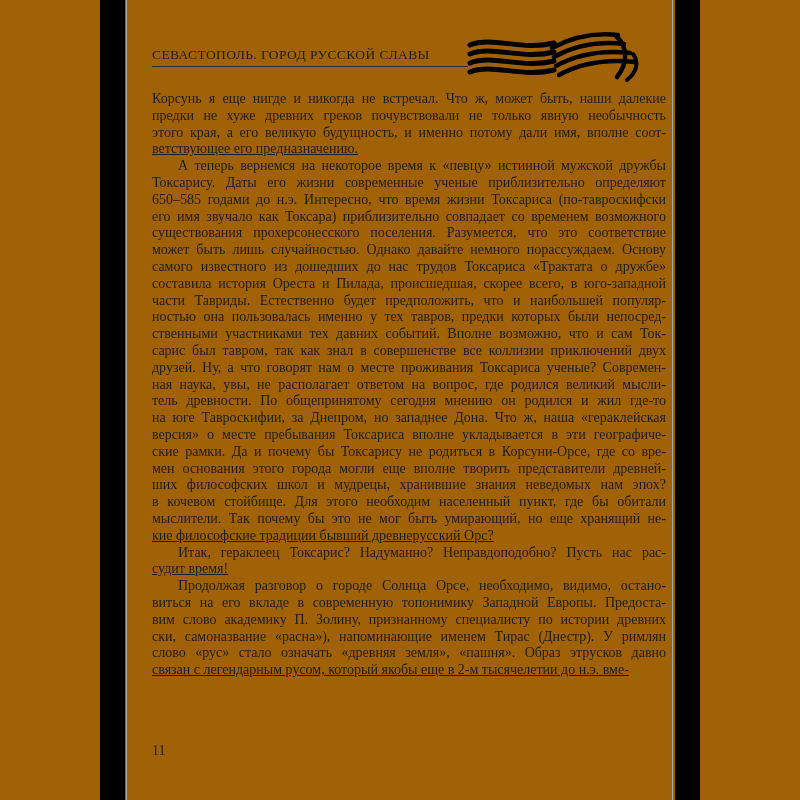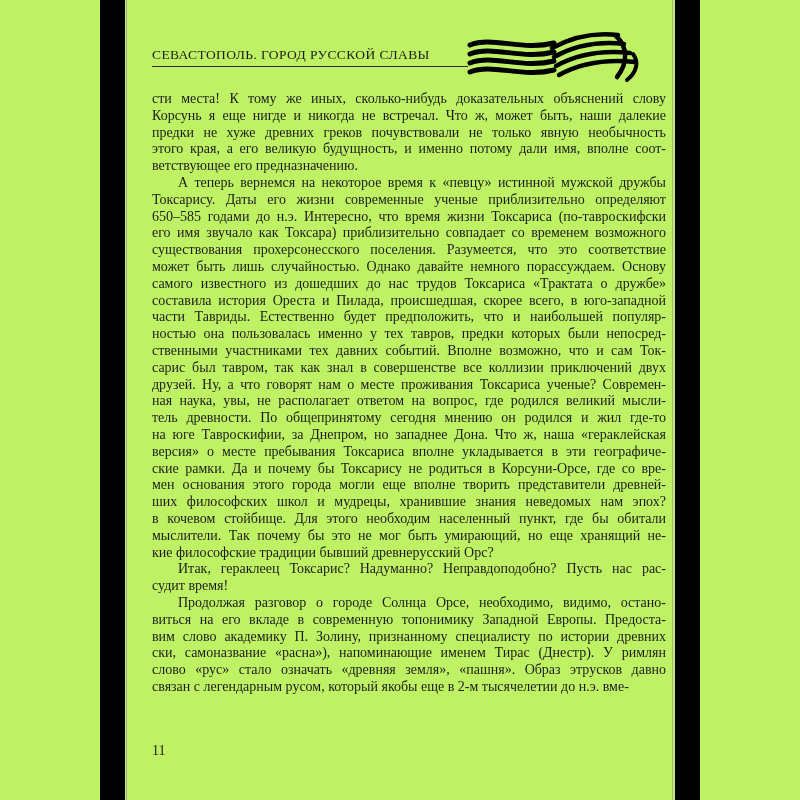--- a/index.html
+++ b/index.html
@@ -1,31 +1,31 @@
 <!DOCTYPE html>
 <html lang="ru"><head>
 <meta charset="utf-8">
 <style>
   html,body{margin:0;padding:0;background:#ffffff;}
-  #screenshot{position:relative;width:800px;height:800px;background:#bef264;overflow:hidden;
+  #screenshot{position:relative;width:800px;height:800px;background:#a16207;overflow:hidden;
     font-family:"Liberation Serif","DejaVu Serif",serif;color:#1c1c1c;}
   .gutter{position:absolute;top:0;height:800px;width:25px;background:#000000;}
   .gutter.left{left:100px;}
   .gutter.right{left:675px;}
   .hairline{position:absolute;top:0;height:800px;width:1px;background:#a8a8a8;}
   .hairline.left{left:126px;}
   .hairline.right{left:672px;}
   .running-head-title{position:absolute;left:152px;top:47px;font-size:13.5px;letter-spacing:0.4px;
     color:#1c1c1c;white-space:nowrap;}
   .head-rule{position:absolute;left:152px;top:66px;width:316px;border-top:1.5px solid #2a2a2a;}
   .ribbon{position:absolute;left:466px;top:30px;}
   #text-block{position:absolute;left:152px;top:91px;width:514px;font-size:14px;line-height:16.8px;}
   .para{margin:0;}
   .tline{text-align:justify;text-align-last:justify;height:16.8px;overflow:visible;white-space:normal;}
-  .tline.lastline{text-align-last:left;}
+  .tline.lastline{text-align-last:left;text-decoration:underline;}
   .tline.indent{text-indent:26px;}
   .folio{position:absolute;left:152px;top:743px;width:514px;text-align:left;font-size:14px;color:#1c1c1c;}
 </style>
 </head>
 <body>
 
 <div id="screenshot">
 
   <div class="gutter left"></div>
   <div class="gutter right"></div>
@@ -45,21 +45,20 @@
       <path d="M88,27 C110,15 132,11 158,14" stroke-width="4.5"></path>
       <path d="M90,36 C112,24 136,20 164,23" stroke-width="4.5"></path>
       <path d="M93,45 C115,33 140,29 169,32" stroke-width="4.5"></path>
       <path d="M150,6 C161,16 163,32 151,47" stroke-width="4.5"></path>
       <path d="M167,24 C173,32 171,42 161,50" stroke-width="4"></path>
     </g>
   </svg>
 
   <div id="text-block">
       <div class="para">
-        <div class="tline">сти места! К тому же иных, сколько-нибудь доказательных объяснений слову</div>
         <div class="tline">Корсунь я еще нигде и никогда не встречал. Что ж, может быть, наши далекие</div>
         <div class="tline">предки не хуже древних греков почувствовали не только явную необычность</div>
         <div class="tline">этого края, а его великую будущность, и именно потому дали имя, вполне соот-</div>
         <div class="tline lastline">ветствующее его предназначению.</div>
       </div>
       <div class="para">
         <div class="tline indent">А теперь вернемся на некоторое время к «певцу» истинной мужской дружбы</div>
         <div class="tline">Токсарису. Даты его жизни современные ученые приблизительно определяют</div>
         <div class="tline">650–585 годами до н.э. Интересно, что время жизни Токсариса (по-тавроскифски</div>
         <div class="tline">его имя звучало как Токсара) приблизительно совпадает со временем возможного</div>

